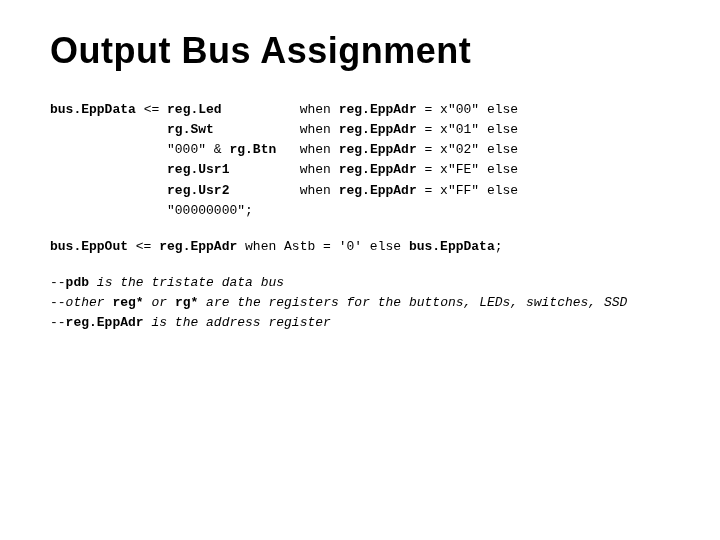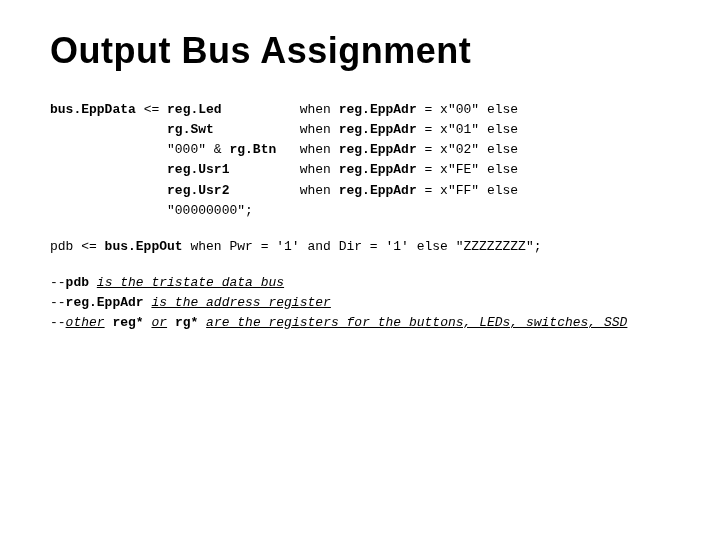--- a/index.html
+++ b/index.html
@@ -42,21 +42,20 @@
     .code-block {
       margin-bottom: 16px;
     }
 
     .bold {
       font-weight: bold;
     }
 
     .italic {
       font-style: italic;
-      text-decoration: underline;
     }
 
     .code-line {
       white-space: pre;
       display: block;
     }
 
     .comment-line {
       white-space: pre;
       display: block;
@@ -73,23 +72,23 @@
     <div class="code-block">
       <span class="code-line"><span class="bold">bus.EppData</span> &lt;= <span class="bold">reg.Led</span>          when <span class="bold">reg.EppAdr</span> = x"00" else</span>
       <span class="code-line">               <span class="bold">rg.Swt</span>           when <span class="bold">reg.EppAdr</span> = x"01" else</span>
       <span class="code-line">               "000" &amp; <span class="bold">rg.Btn</span>   when <span class="bold">reg.EppAdr</span> = x"02" else</span>
       <span class="code-line">               <span class="bold">reg.Usr1</span>         when <span class="bold">reg.EppAdr</span> = x"FE" else</span>
       <span class="code-line">               <span class="bold">reg.Usr2</span>         when <span class="bold">reg.EppAdr</span> = x"FF" else</span>
       <span class="code-line">               "00000000";</span>
     </div>
 
     <div class="code-block">
-      <span class="code-line">pdb &lt;= <span class="bold">bus.EppOut</span> when Pwr = '1' and Dir = '1' else "ZZZZZZZZ";</span>
+      <span class="code-line"><span class="bold">bus.EppOut</span> &lt;= <span class="bold">reg.EppAdr</span> when Astb = '0' else <span class="bold">bus.EppData</span>;</span>
     </div>
 
     <div class="code-block">
       <span class="comment-line">--<span class="bold">pdb</span> <span class="italic">is the tristate data bus</span></span>
+      <span class="comment-line">--<span class="italic">other</span> <span class="bold">reg*</span> <span class="italic">or</span> <span class="bold">rg*</span> <span class="italic">are the registers for the buttons, LEDs, switches, SSD</span></span>
       <span class="comment-line">--<span class="bold">reg.EppAdr</span> <span class="italic">is the address register</span></span>
-      <span class="comment-line">--<span class="italic">other</span> <span class="bold">reg*</span> <span class="italic">or</span> <span class="bold">rg*</span> <span class="italic">are the registers for the buttons, LEDs, switches, SSD</span></span>
     </div>
 
   </div>
 </div>
 
 </body></html>

